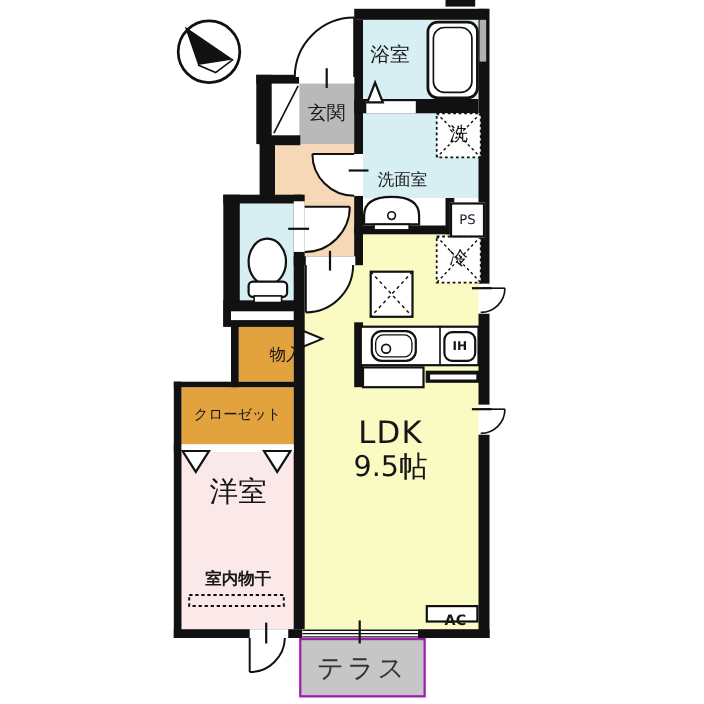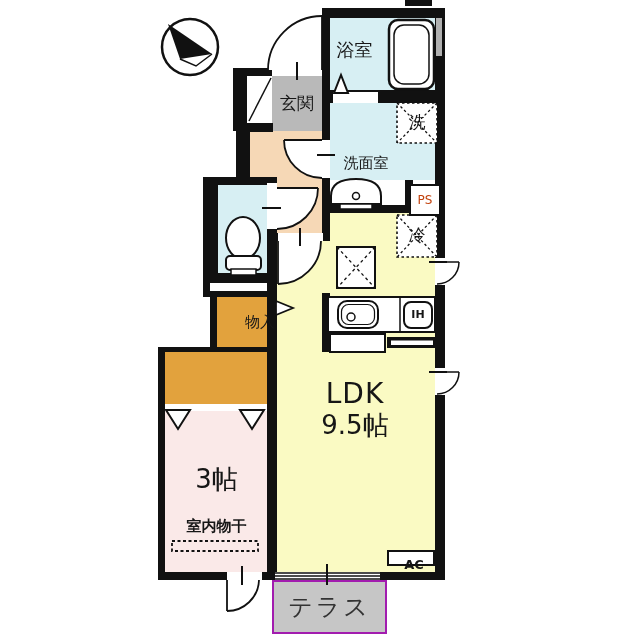--- a/index.html
+++ b/index.html
@@ -16,21 +16,21 @@
   .f-gray{background:var(--entrance-floor,#b9b9b9);}
   .lbl{display:flex;align-items:center;justify-content:center;text-align:center;
        white-space:nowrap;line-height:1.05;color:#161616;}
   svg{position:absolute;left:0;top:0;}
   #terrace{position:absolute;left:272px;top:580px;width:111px;height:50px;
            background:var(--terrace-fill,#c6c6c6);border:2px solid #a21caf;
            display:flex;align-items:center;justify-content:center;}
   #terrace .t{font-size:24px;color:#333;letter-spacing:3px;}
   #psbox{position:absolute;left:409px;top:184px;width:28px;height:28px;background:#fff;
          border:2px solid #111;display:flex;align-items:center;justify-content:center;
-         font-size:12px;color:#c2410c;}
+         font-size:12px;color:#0f172a;}
 </style>
 </head>
 <body>
 
 <div id="stage">
 
   <div class="f f-cyan" style="left:330px;top:18px;width:105px;height:72px;"></div>
   <div class="f f-cyan" style="left:330px;top:103px;width:107px;height:77px;"></div>
   <div class="f f-gray" style="left:272px;top:73px;width:50px;height:58px;"></div>
   <div class="f" style="left:247px;top:76px;width:25px;height:47px;background:#fff;"></div>
@@ -213,20 +213,21 @@
   <div id="psbox">
     <span>PS</span>
   </div>
 
   <div class="lbl" style="left:330px;top:37px;width:49px;height:26px;font-size:18px;">浴室</div>
   <div class="lbl" style="left:397px;top:107px;width:40px;height:32px;font-size:17px;">洗</div>
   <div class="lbl" style="left:328px;top:153px;width:76px;height:22px;font-size:15px;">洗面室</div>
   <div class="lbl" style="left:397px;top:220px;width:40px;height:32px;font-size:17px;">冷</div>
   <div class="lbl" style="left:272px;top:92px;width:50px;height:24px;font-size:17px;">玄関</div>
   <div class="lbl" style="left:217px;top:312px;width:50px;height:22px;font-size:15px;padding-left:36px;">物入</div>
-  <div class="lbl" style="left:165px;top:464px;width:103px;height:32px;font-size:26px;">3帖</div>
+  <div class="lbl" style="left:166px;top:366px;width:100px;height:24px;font-size:13px;">クローゼット</div>
+  <div class="lbl" style="left:165px;top:432px;width:103px;height:32px;font-size:26px;">洋室</div>
   <div class="lbl" style="left:165px;top:517px;width:103px;height:20px;font-size:15px;font-weight:600;">室内物干</div>
   <div class="lbl" style="left:295px;top:378px;width:120px;height:32px;font-size:28px;letter-spacing:1px;">LDK</div>
   <div class="lbl" style="left:295px;top:410px;width:120px;height:32px;font-size:26px;">9.5帖</div>
   <div class="lbl" style="left:396px;top:533px;width:36px;height:17px;font-size:13px;font-weight:700;margin-top:23px;">AC</div>
   <div class="lbl" style="left:404px;top:302px;width:28px;height:26px;font-size:11px;font-weight:600;">IH</div>
 
 </div>
 
 </body></html>

